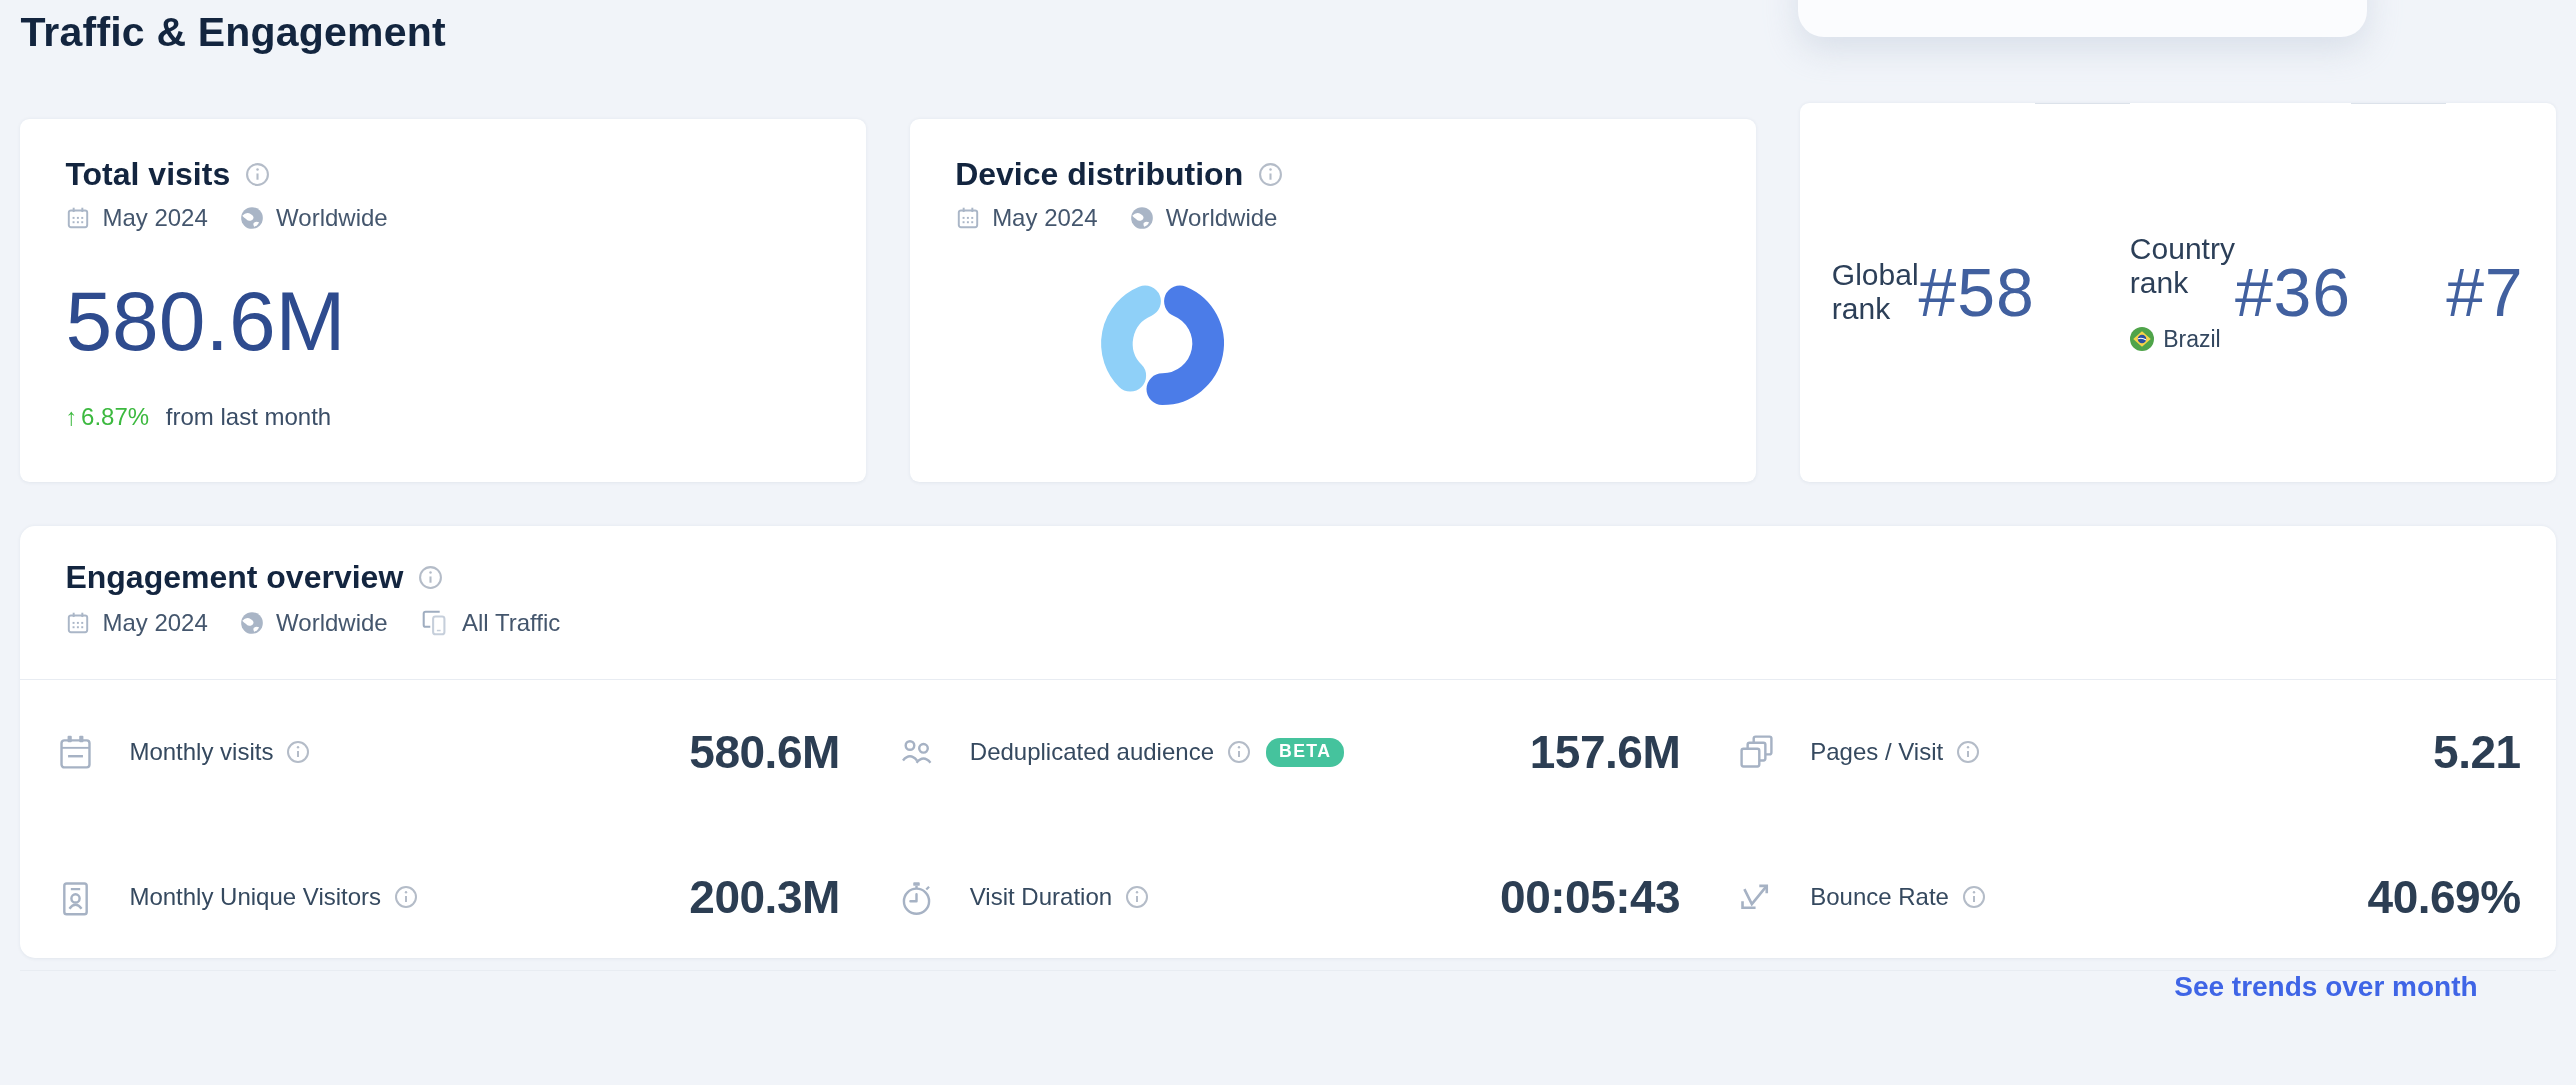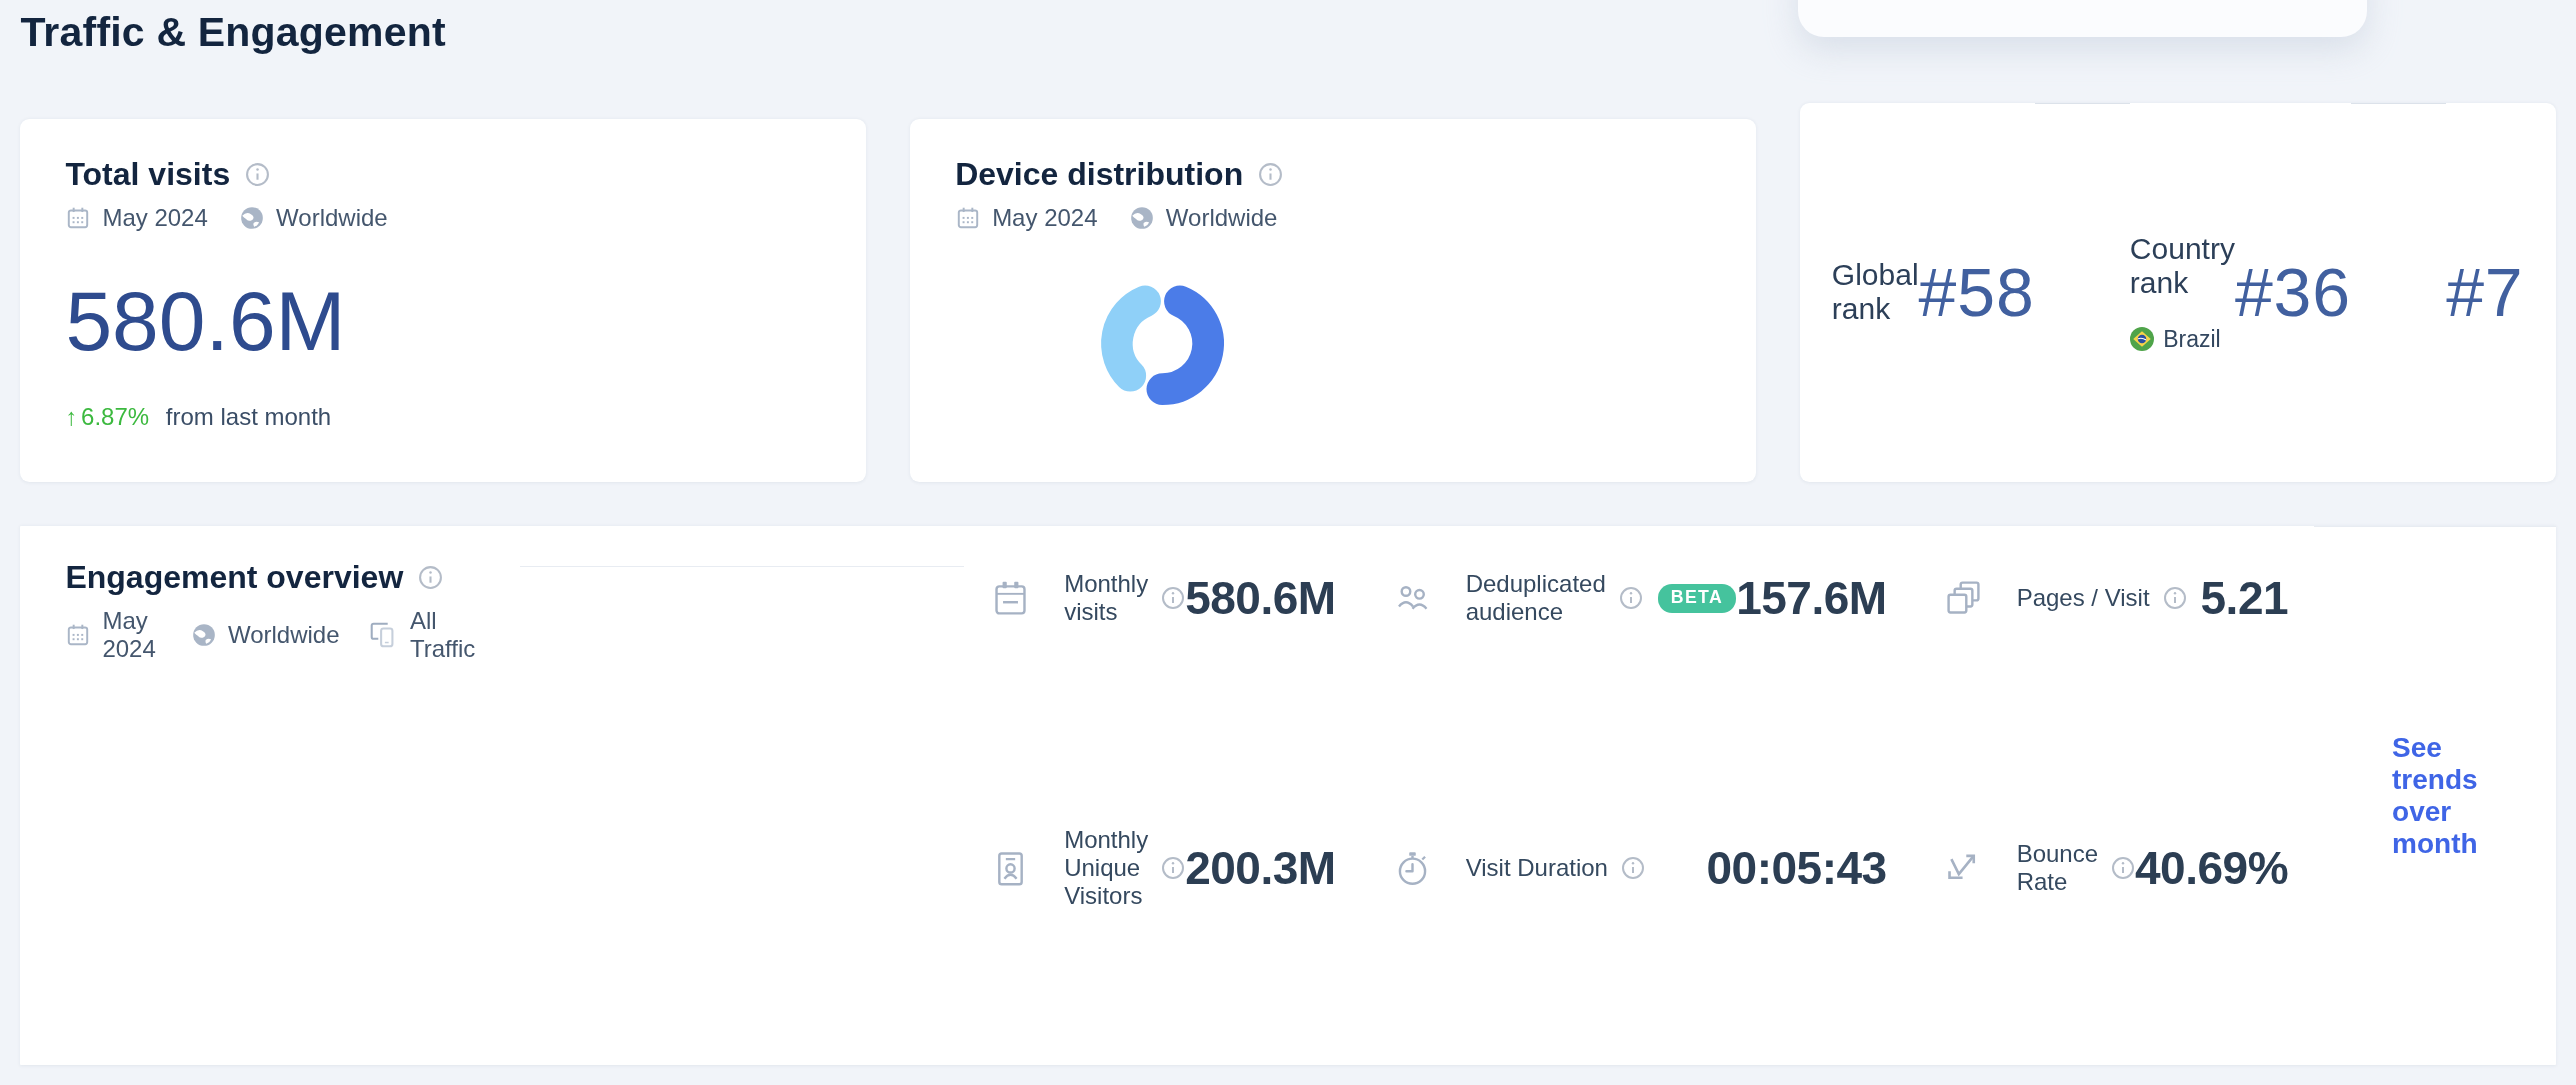--- a/index.html
+++ b/index.html
@@ -37,25 +37,25 @@
   .legend-label{margin-left:35px;color:#17304d;}
   .legend-value{margin-left:35px;color:#70829b;}
   
   .ranks-inner{height:100%;display:flex;flex-direction:row;justify-content:center;padding:0 32px;box-sizing:border-box;}
   .rank-row{display:flex;justify-content:space-between;align-items:center;padding:22px 0;}
   .rank-label{font-size:30px;color:#2c3f58;}
   .rank-sub{display:flex;align-items:center;gap:9.3px;margin-top:26px;font-size:23px;color:#33475f;}
   .rank-value{font-size:68px;font-weight:300;color:#41609f;letter-spacing:0.9px;}
   .rank-divider{border:none;border-top:1.9px solid #dce2ea;width:50%;margin:0;}
   
-  .engagement-card{margin-top:44px;height:539px;background:#fff;border-radius:1px;
-    box-shadow:0 0.9px 3.7px rgba(30,55,90,.07);display:flex;box-sizing:border-box;}
+  .engagement-card{margin-top:44px;height:432px;background:#fff;border-radius:15px;
+    box-shadow:0 0.9px 3.7px rgba(30,55,90,.07);display:flex;flex-direction:column;box-sizing:border-box;}
   .eng-header{padding:33px 45px 0;}
   .eng-divider{border:none;border-top:1.9px solid #e8ecf2;margin:40px 0 0;width:100%;}
-  .metrics-grid{display:grid;grid-template-columns:repeat(3,1fr);column-gap:56px;padding:0 26px;}
+  .metrics-grid{display:grid;grid-template-columns:repeat(3,1fr);column-gap:56px;padding:0 35px;}
   .metric-cell{height:145px;display:flex;align-items:center;}
   .metric-label{margin-left:33px;font-size:24px;color:#35495f;}
   .metric-info{margin-left:13px;}
   .metric-value{margin-left:auto;font-size:46px;font-weight:600;color:#2c3e53;letter-spacing:-0.5px;}
   .beta-badge{margin-left:15px;background:#45c39d;color:#fff;font-size:17.7px;font-weight:700;
     letter-spacing:1.4px;padding:5.6px 13px;border-radius:14px;line-height:1;}
   .eng-footer{border-top:1.9px solid #e8ecf2;flex:1;display:flex;align-items:center;justify-content:flex-end;padding:0 78px;}
   .trends-link{font-size:28px;font-weight:700;color:#3f65e6;text-decoration:none;cursor:pointer;}
   
   .floating-remnant{position:absolute;left:1798px;top:-67px;width:569px;height:104px;background:#fbfcfe;

